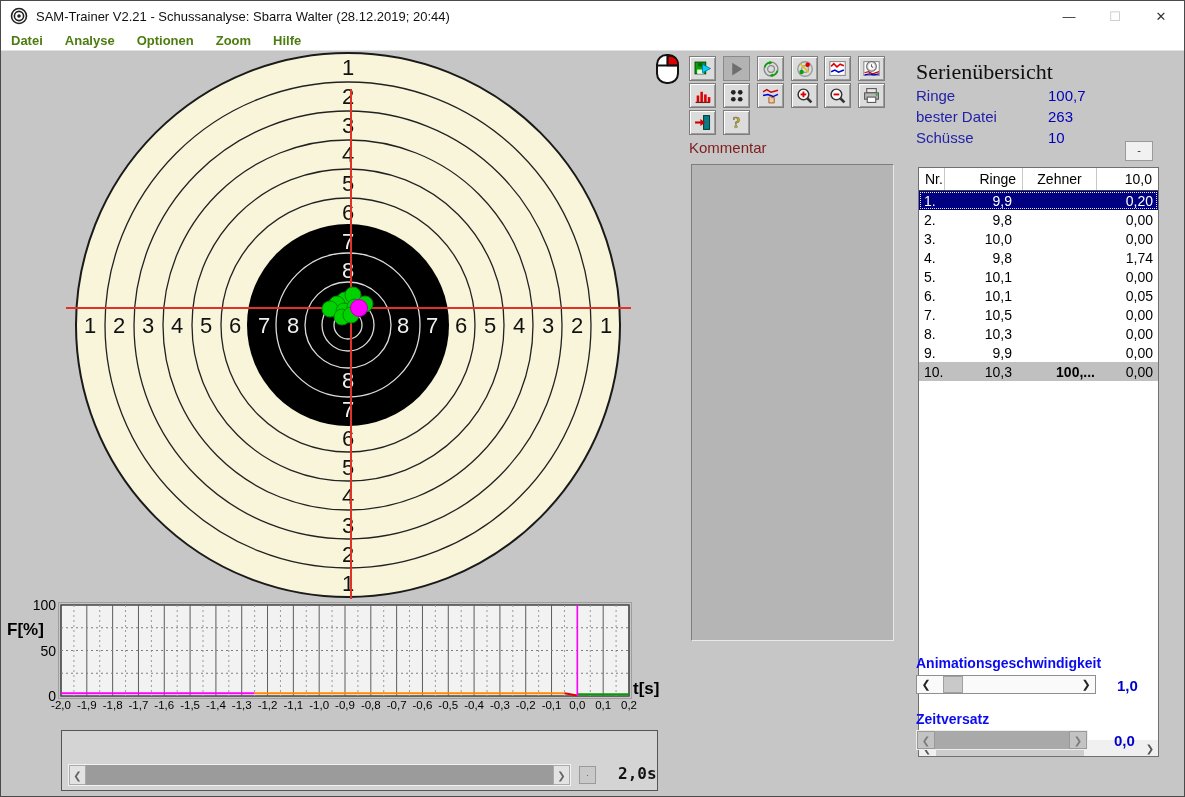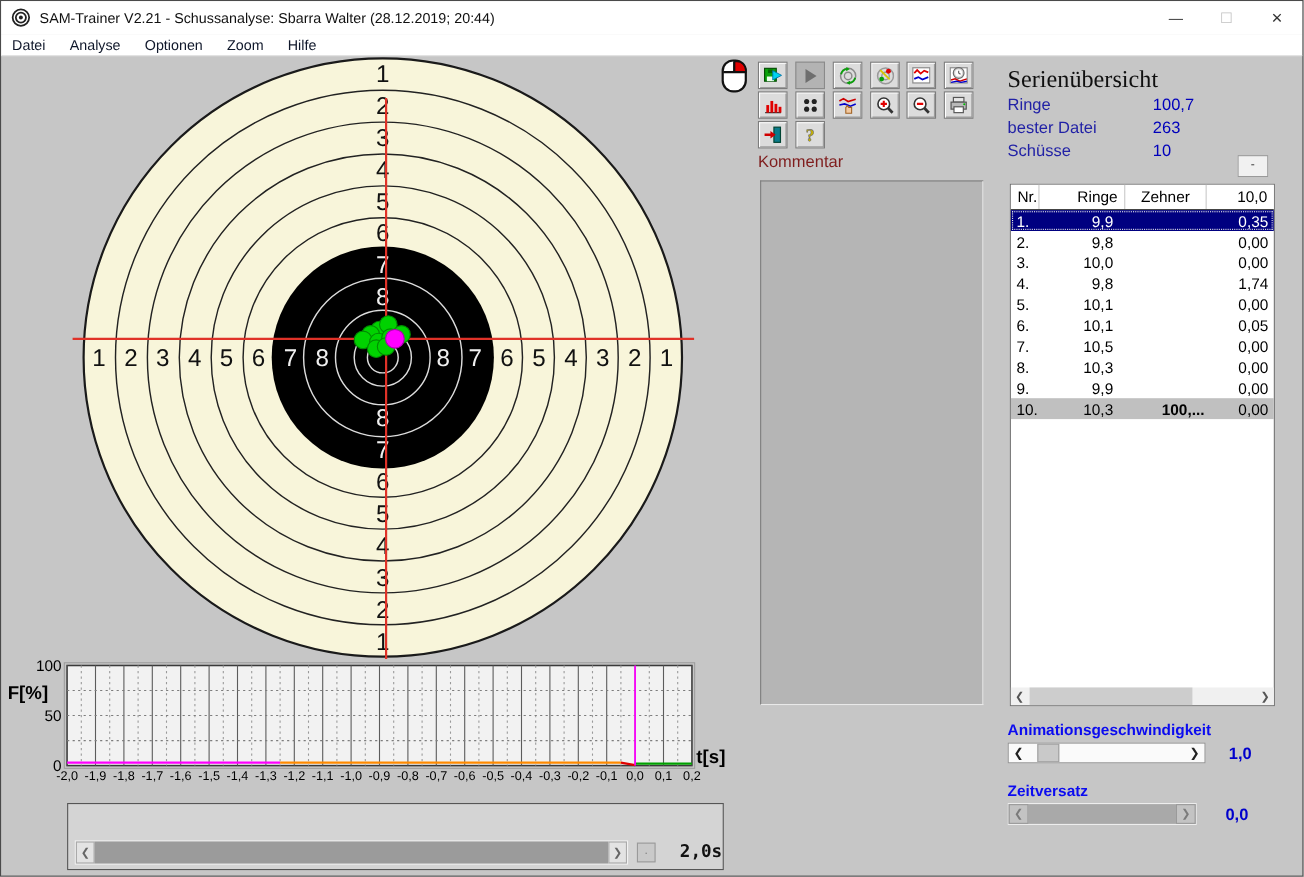--- a/index.html
+++ b/index.html
@@ -12,21 +12,21 @@
             display:flex;align-items:center;}
   .titlebar .appicon{width:18px;height:18px;margin:0 8px 0 9px;}
   .titlebar .title{font-size:13px;color:#111;}
   .wincontrols{position:absolute;right:0;top:0;height:30px;display:flex;}
   .winbtn{width:46px;height:30px;display:flex;align-items:center;justify-content:center;
           font-size:13px;color:#333;}
   .winbtn.disabled{color:#c2c2c2;}
   
   .menubar{position:absolute;left:0;top:30px;width:100%;height:20px;background:#ffffff;
            display:flex;align-items:center;padding-left:10px;border-bottom:1px solid #e2e2e2;}
-  .menuitem{font-size:13px;color:#0f172a;margin-right:22px;}
+  .menuitem{font-size:13px;color:#4d7c0f;margin-right:22px;font-weight:bold;}
   
   #target-svg{position:absolute;left:0;top:50px;}
   
   #mouse-icon{position:absolute;left:654px;top:52px;}
   
   .toolbtn{position:absolute;width:27px;height:25px;background:#dcdcdc;border:1px solid #7d7d7d;
            box-shadow:inset 1px 1px 0 #ffffff, inset -1px -1px 0 #9c9c9c;
            display:flex;align-items:center;justify-content:center;padding:0;}
   .toolbtn.pressed{background:#b3b3b3;box-shadow:none;border-color:#8a8a8a;}
   .toolbtn svg{width:17px;height:17px;}
@@ -36,21 +36,21 @@
                border-top:1px solid #7e7e7e;border-left:1px solid #7e7e7e;
                border-bottom:1px solid #e9e9e9;border-right:1px solid #e9e9e9;}
   
   #series-title{position:absolute;left:915px;top:58px;font-family:"Liberation Serif",serif;
                 font-size:22px;color:#101010;}
   .ov-label{position:absolute;left:915px;font-size:15px;color:#2222a6;}
   .ov-value{position:absolute;left:1047px;font-size:15px;color:#0000bb;}
   #collapse-btn{position:absolute;left:1124px;top:140px;width:28px;height:20px;background:#f1f1f1;
                 border:1px solid #9a9a9a;font-size:11px;color:#333;text-align:center;line-height:16px;}
   
-  #shot-table{position:absolute;left:917px;top:166px;width:241px;height:475px;background:#ffffff;
+  #shot-table{position:absolute;left:917px;top:166px;width:241px;height:590px;background:#ffffff;
               border:1px solid #6f6f6f;}
   .thead{position:absolute;left:0;top:0;width:100%;height:23px;background:#fff;
          border-bottom:1px solid #444;display:flex;font-size:14px;color:#000;}
   .th{display:flex;align-items:center;border-right:1px solid #c9c9c9;padding:0 6px;}
   .th.c0{width:26px;}.th.c1{width:78px;justify-content:flex-end;}
   .th.c2{width:74px;justify-content:center;}.th.c3{width:61px;justify-content:flex-end;border-right:none;}
   .trow{position:absolute;left:0;width:239px;height:19px;display:flex;font-size:14px;color:#000;}
   .trow.selected{background:#000080;color:#fff;outline:1px dotted #eee;outline-offset:-2px;}
   .trow.summary{background:#c0c0c0;}
   .td{display:flex;align-items:center;padding:0 6px;}
@@ -315,21 +315,21 @@
       <div class="th c0">Nr.</div>
       <div class="th c1">Ringe</div>
       <div class="th c2">Zehner</div>
       <div class="th c3">10,0</div>
     </div>
     <div id="table-body">
         <div class="trow selected" style="top: 23px;">
           <div class="td c0">1.</div>
           <div class="td c1">9,9</div>
           <div class="td c2"></div>
-          <div class="td c3">0,35</div>
+          <div class="td c3">0,20</div>
         </div>
         <div class="trow" style="top: 42px;">
           <div class="td c0">2.</div>
           <div class="td c1">9,8</div>
           <div class="td c2"></div>
           <div class="td c3">0,00</div>
         </div>
         <div class="trow" style="top: 61px;">
           <div class="td c0">3.</div>
           <div class="td c1">10,0</div>

